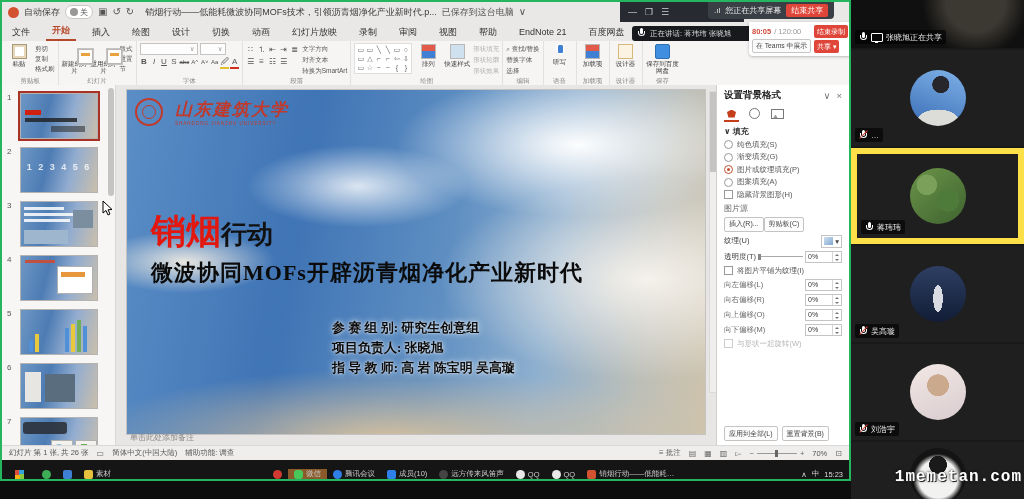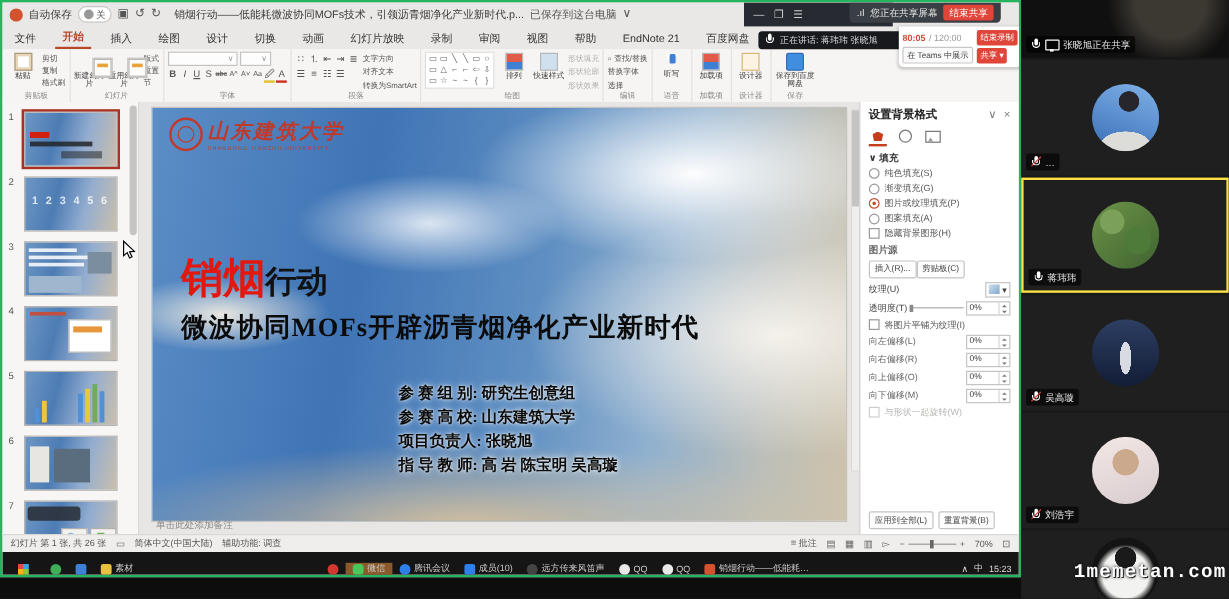--- a/index.html
+++ b/index.html
@@ -84,21 +84,21 @@
   
   .canvas{position:absolute;left:114px;top:83px;width:604px;bottom:33px;background:#e8e6e4;}
   .slide{position:absolute;left:11px;top:5px;width:578px;height:344px;box-shadow:0 0 0 1px #c5c3c1;overflow:hidden;
     background:
       radial-gradient(ellipse 45% 30% at 78% 16%, rgba(255,255,255,.98) 0%, rgba(255,255,255,0) 70%),
       radial-gradient(ellipse 55% 45% at 90% 55%, rgba(248,244,238,.95) 0%, rgba(248,244,238,0) 65%),
       radial-gradient(ellipse 32% 20% at 40% 28%, rgba(255,255,255,.8) 0%, rgba(255,255,255,0) 60%),
       radial-gradient(ellipse 26% 15% at 10% 50%, rgba(250,242,228,.9) 0%, rgba(250,242,228,0) 60%),
       radial-gradient(ellipse 70% 28% at 45% 102%, rgba(222,196,156,.95) 0%, rgba(226,200,160,0) 75%),
       linear-gradient(100deg,#5b8ec6 0%,#3f74b5 30%,#5f8fc2 55%,#8fb0cf 72%,#bdbfb8 88%,#cfc3ab 100%);}
-  .logo{position:absolute;left:14px;top:8px;display:flex;align-items:center;gap:4px;}
+  .logo{position:absolute;left:8px;top:8px;display:flex;align-items:center;gap:12px;}
   .seal{width:24px;height:24px;border:2px solid #c0392b;border-radius:50%;position:relative;}
   .seal:after{content:"";position:absolute;left:5px;top:5px;right:5px;bottom:5px;border:1px solid #c0392b;border-radius:50%;}
   .logo-cn{color:#c0392b;font-size:17px;font-weight:bold;font-style:italic;letter-spacing:2px;
            font-family:"Liberation Serif","DejaVu Serif",serif;}
   .logo-en{color:#c0392b;font-size:4.5px;letter-spacing:1px;}
   .slide-title{position:absolute;left:24px;top:118px;font-family:"Liberation Serif","DejaVu Serif",serif;}
   .t-red{color:#e3170d;font-size:35px;font-weight:900;}
   .t-black{color:#111;font-size:26px;font-weight:900;}
   .slide-sub{position:absolute;left:24px;top:168px;color:#0b0b0b;font-size:22px;font-weight:900;letter-spacing:1px;
              font-family:"Liberation Serif","DejaVu Serif",serif;}
@@ -158,21 +158,21 @@
   .tic{width:9px;height:9px;border-radius:2px;flex:0 0 auto;}
   .tray{margin-left:auto;display:flex;align-items:center;gap:5px;padding:0 6px;color:#ddd;font-size:7.5px;}
   .start{width:22px;display:flex;align-items:center;justify-content:center;}
   .startic{width:9px;height:9px;background:conic-gradient(#35a2e0 0 25%,#8cc63f 0 50%,#f8b117 0 75%,#e04c3c 0);}
   
   #sidebar{position:absolute;left:851px;top:0;width:173px;height:499px;background:#191919;}
   .tile{position:absolute;left:0;width:173px;background:#1f1f1f;overflow:hidden;box-sizing:border-box;}
   .tile .av{position:absolute;left:50%;top:50%;transform:translate(-50%,-50%);width:56px;height:56px;border-radius:50%;}
   .nlabel{position:absolute;left:4px;bottom:4px;display:flex;align-items:center;gap:3px;background:rgba(0,0,0,.6);
           border-radius:2px;padding:1.5px 4px;color:#e8e8e8;font-size:8px;white-space:nowrap;}
-  .tile.speaking{border:2px solid #fde047;}
+  .tile.speaking{border:6px solid #fde047;}
   .av1{background:radial-gradient(circle at 55% 26%,#26262c 0 16%,rgba(0,0,0,0) 17%),
        radial-gradient(ellipse 60% 32% at 50% 90%,#dcdcd8 0 60%,rgba(0,0,0,0) 61%),
        linear-gradient(200deg,#7fb2e8,#3a6db5);}
   .av2{background:radial-gradient(circle at 30% 30%,#7aa05a 0 18%,rgba(0,0,0,0) 19%),
        radial-gradient(circle at 68% 58%,#4e7a3a 0 22%,rgba(0,0,0,0) 23%),
        linear-gradient(140deg,#6b9448,#3f6330);}
   .av3{background:radial-gradient(ellipse 14% 40% at 50% 58%,#d8dce2 0 60%,rgba(0,0,0,0) 61%),
        linear-gradient(180deg,#2e3f63,#121d36);}
   .av4{background:radial-gradient(circle at 50% 38%,#caa98c 0 24%,rgba(0,0,0,0) 25%),
        linear-gradient(160deg,#f2e8e4,#d9ccd0);}
@@ -481,21 +481,20 @@
           <div class="logo-cn">山东建筑大学</div>
           <div class="logo-en">SHANDONG JIANZHU UNIVERSITY</div>
         </span>
       </div>
       <div class="slide-title">
         <span class="t-red">销烟</span><span class="t-black">行动</span>
       </div>
       <div class="slide-sub">微波协同MOFs开辟沥青烟净化产业新时代</div>
       <div class="infoblk">
         <div>参 赛 组 别: 研究生创意组</div>
-        <div>参 赛 高 校: 山东建筑大学</div>
         <div>项目负责人: 张晓旭</div>
         <div>指 导 教 师: 高 岩 陈宝明 吴高璇</div>
       </div>
     </div>
     <div class="notesline">单击此处添加备注</div>
     <div class="cscroll">
         <span class="cthumb"></span>
       </div>
   </div>
 
@@ -535,21 +534,21 @@
         <span>图片或纹理填充(P)</span>
       </div>
     <div class="opt">
         <span class="radio"></span>
         <span>图案填充(A)</span>
       </div>
     <div class="opt">
         <span class="chk"></span>
         <span>隐藏背景图形(H)</span>
       </div>
-    <div class="sect" style="font-weight:bold;color:#666;">图片源</div>
+    <div class="sect" style="font-weight:normal;color:#666;">图片源</div>
     <div class="prow">
       <button class="pbtn">插入(R)...</button>
       <button class="pbtn">剪贴板(C)</button>
     </div>
     <div class="prow">
       <span>纹理(U)</span>
       <span class="texbtn">
           <span class="texsw"></span>
           <span>▾</span>
         </span>

